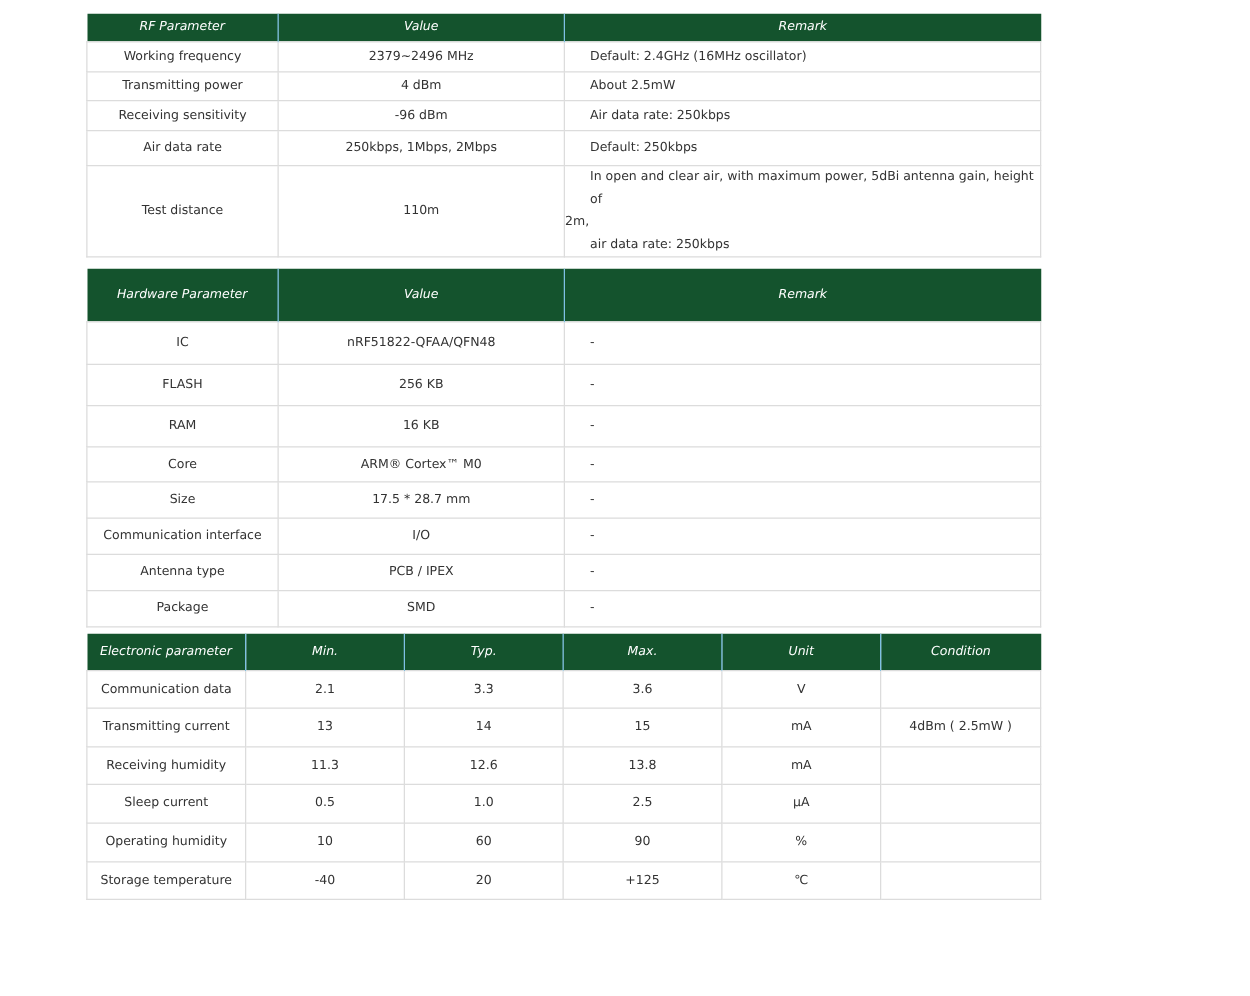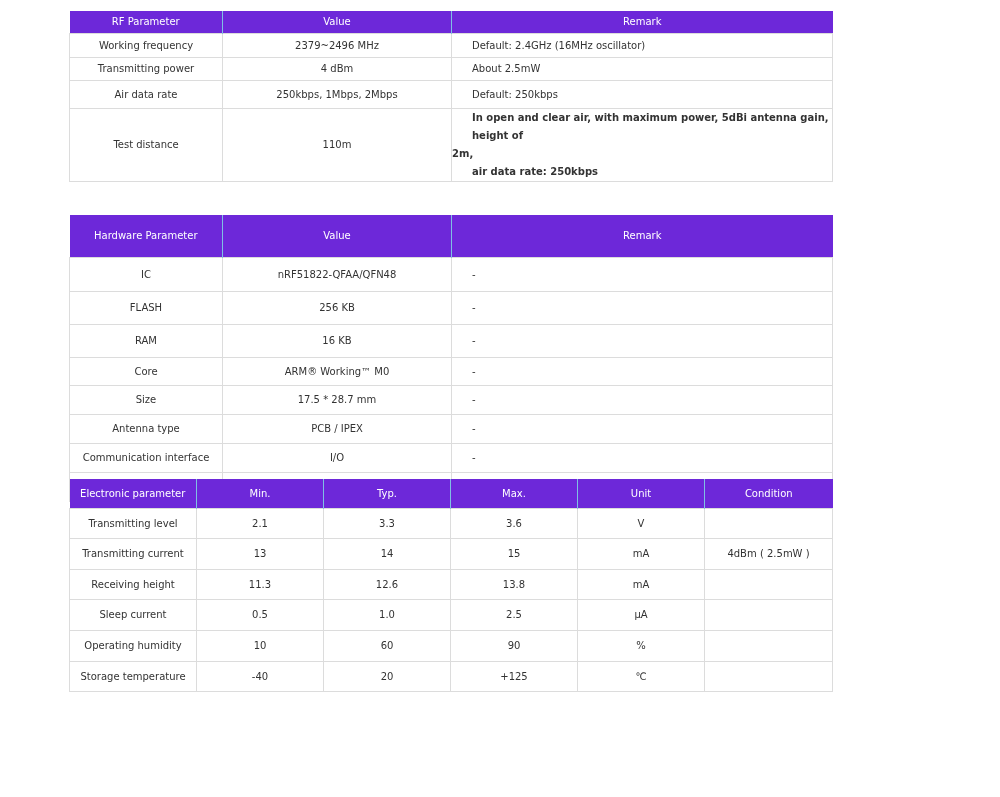--- a/index.html
+++ b/index.html
@@ -1,28 +1,28 @@
 <!DOCTYPE html>
 <html><head>
 <meta charset="utf-8">
 <style>
   html, body { margin: 0; padding: 0; background: #ffffff; }
   body { width: 1000px; height: 797px; position: relative; overflow: hidden;
          font-family: "DejaVu Sans", sans-serif; font-size: 10px; color: #333333; }
   table { position: absolute; border-collapse: collapse; table-layout: fixed; }
-  th { background: #6d28d9; color: #ffffff; font-weight: normal; text-align: center;
-       border-right: 1px solid #7fc0e3; padding: 0; }
+  th { background: #14532d; color: #ffffff; font-weight: normal; text-align: center;
+       border-right: 1px solid #7fc0e3; padding: 0; font-style: italic; }
   th:last-child { border-right: none; }
   td { border: 1px solid #dcdcdc; text-align: center; padding: 0; }
   td.remark { text-align: left; padding-left: 20px; margin-top: 16px; }
-  td.remark-multi { text-align: left; padding-left: 0; line-height: 18px; font-weight: bold; }
+  td.remark-multi { text-align: left; padding-left: 0; line-height: 18px; }
   .indent { padding-left: 20px; display: block; }
   .t1 { left: 69px; top: 11px; width: 763px; }
   .t2 { left: 69px; top: 215px; width: 763px; }
-  .t3 { left: 69px; top: 479px; width: 763px; }
+  .t3 { left: 69px; top: 507px; width: 763px; }
 </style>
 </head>
 <body>
 
 <table class="t1">
   <colgroup>
       <col style="width:153px">
       <col style="width:229px">
       <col style="width:381px">
     </colgroup>
@@ -34,20 +34,25 @@
   </tr>
   <tr style="height:24px">
     <td>Working frequency</td>
     <td>2379~2496 MHz</td>
     <td class="remark">Default:  2.4GHz (16MHz oscillator)</td>
   </tr>
   <tr style="height:23px">
     <td>Transmitting power</td>
     <td>4 dBm</td>
     <td class="remark">About 2.5mW</td>
+  </tr>
+  <tr style="height:24px">
+    <td>Receiving sensitivity</td>
+    <td>-96 dBm</td>
+    <td class="remark">Air data rate: 250kbps</td>
   </tr>
   <tr style="height:28px">
     <td>Air data rate</td>
     <td>250kbps, 1Mbps, 2Mbps</td>
     <td class="remark">Default: 250kbps</td>
   </tr>
   <tr style="height:61px">
     <td>Test distance</td>
     <td>110m</td>
     <td class="remark-multi">
@@ -81,36 +86,36 @@
     <td>256 KB</td>
     <td class="remark">-</td>
   </tr>
   <tr style="height:33px">
     <td>RAM</td>
     <td>16 KB</td>
     <td class="remark">-</td>
   </tr>
   <tr style="height:28px">
     <td>Core</td>
-    <td>ARM® Working™ M0</td>
+    <td>ARM® Cortex™ M0</td>
     <td class="remark">-</td>
   </tr>
   <tr style="height:29px">
     <td>Size</td>
     <td>17.5 * 28.7 mm</td>
     <td class="remark">-</td>
   </tr>
   <tr style="height:29px">
-    <td>Antenna type</td>
-    <td>PCB / IPEX</td>
+    <td>Communication interface</td>
+    <td>I/O</td>
     <td class="remark">-</td>
   </tr>
   <tr style="height:29px">
-    <td>Communication interface</td>
-    <td>I/O</td>
+    <td>Antenna type</td>
+    <td>PCB / IPEX</td>
     <td class="remark">-</td>
   </tr>
   <tr style="height:29px">
     <td>Package</td>
     <td>SMD</td>
     <td class="remark">-</td>
   </tr>
 </tbody>
   </table>
 
@@ -126,37 +131,37 @@
   <tbody>
       <tr style="height:29px">
     <th>Electronic parameter</th>
     <th>Min.</th>
     <th>Typ.</th>
     <th>Max.</th>
     <th>Unit</th>
     <th>Condition</th>
   </tr>
   <tr style="height:30px">
-    <td>Transmitting level</td>
+    <td>Communication data</td>
     <td>2.1</td>
     <td>3.3</td>
     <td>3.6</td>
     <td>V</td>
     <td></td>
   </tr>
   <tr style="height:31px">
     <td>Transmitting current</td>
     <td>13</td>
     <td>14</td>
     <td>15</td>
     <td>mA</td>
     <td>4dBm ( 2.5mW )</td>
   </tr>
   <tr style="height:30px">
-    <td>Receiving height</td>
+    <td>Receiving humidity</td>
     <td>11.3</td>
     <td>12.6</td>
     <td>13.8</td>
     <td>mA</td>
     <td></td>
   </tr>
   <tr style="height:31px">
     <td>Sleep current</td>
     <td>0.5</td>
     <td>1.0</td>

